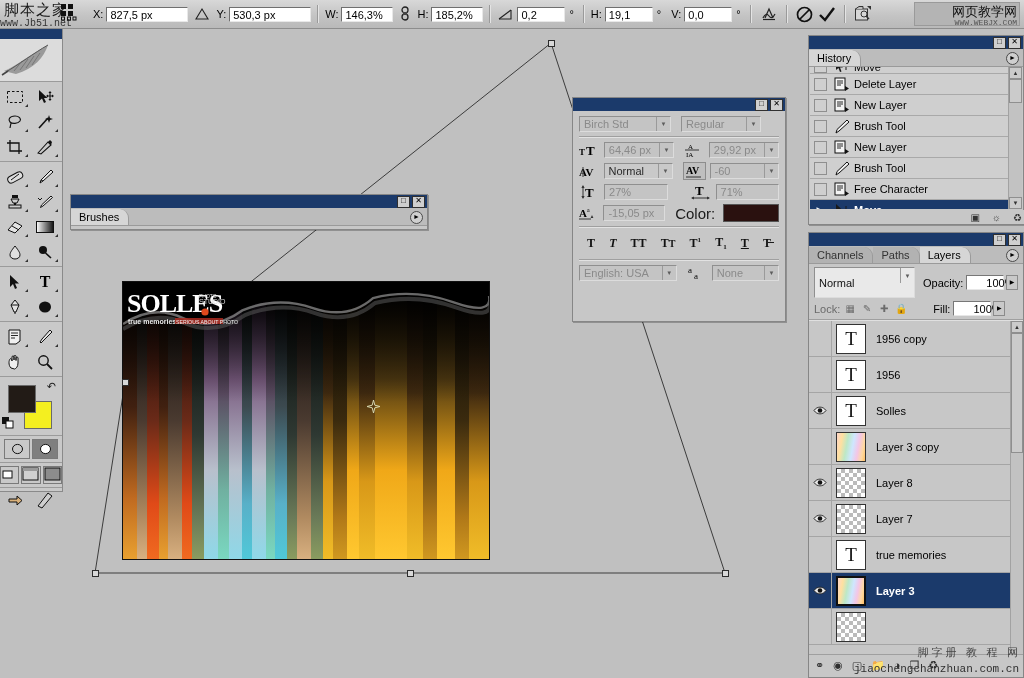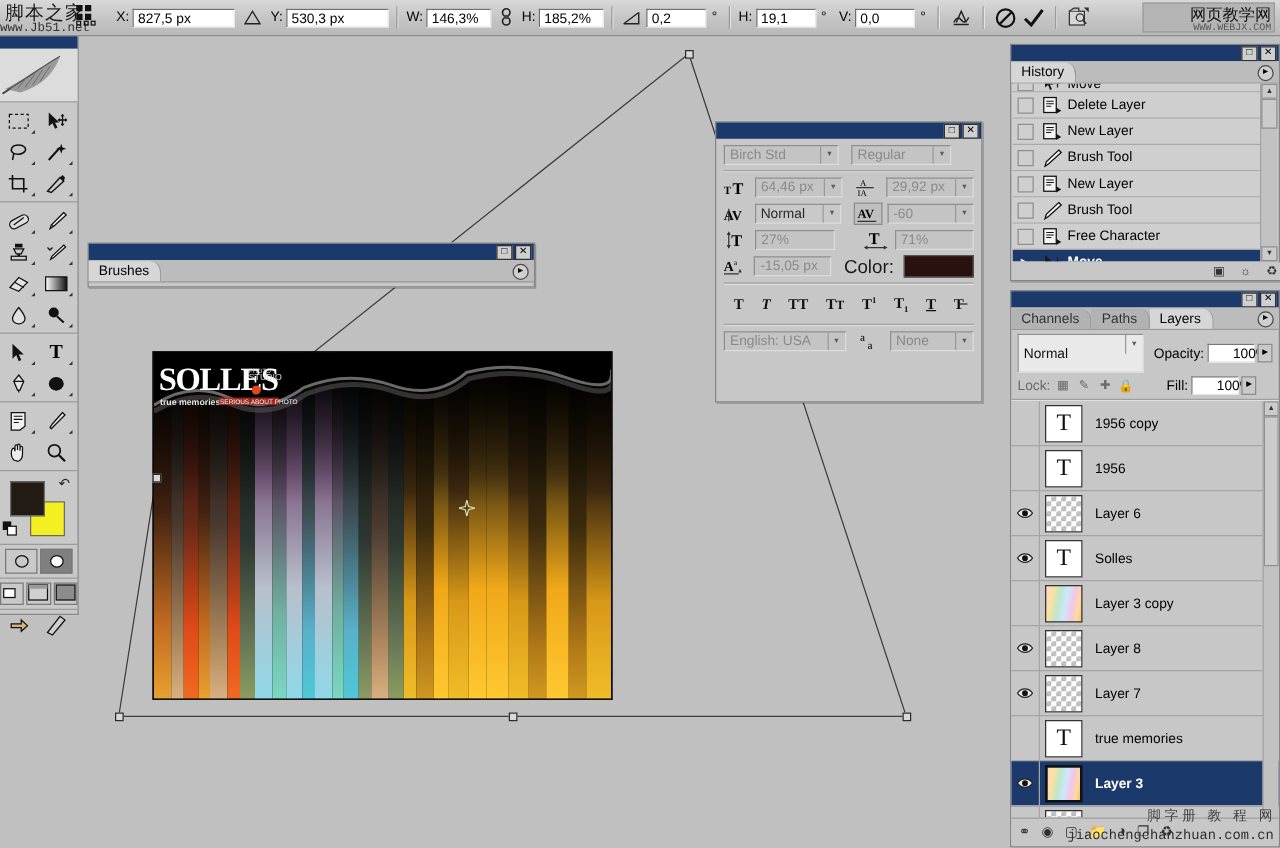--- a/index.html
+++ b/index.html
@@ -1022,32 +1022,20 @@
           <div class="lay-name">1956</div>
         </div>
         <div class="lay-row">
           <div class="lay-eye">
             <svg width="14" height="11" viewBox="0 0 14 11">
               <path d="M1 5.5 C4 1 10 1 13 5.5 C10 10 4 10 1 5.5 Z" fill="#e8e8e8" stroke="#222" stroke-width=".9"></path>
               <circle cx="7" cy="5.5" r="2.3" fill="#111"></circle>
             </svg>
           </div>
           <div class="lay-thumbwrap">
-            <div class="lay-thumb t-checker"></div>
-          </div>
-          <div class="lay-name">Layer 6</div>
-        </div>
-        <div class="lay-row">
-          <div class="lay-eye">
-            <svg width="14" height="11" viewBox="0 0 14 11">
-              <path d="M1 5.5 C4 1 10 1 13 5.5 C10 10 4 10 1 5.5 Z" fill="#e8e8e8" stroke="#222" stroke-width=".9"></path>
-              <circle cx="7" cy="5.5" r="2.3" fill="#111"></circle>
-            </svg>
-          </div>
-          <div class="lay-thumbwrap">
             <div class="lay-thumb t-text">T</div>
           </div>
           <div class="lay-name">Solles</div>
         </div>
         <div class="lay-row">
           <div class="lay-eye"></div>
           <div class="lay-thumbwrap">
             <div class="lay-thumb t-art"></div>
           </div>
           <div class="lay-name">Layer 3 copy</div>

